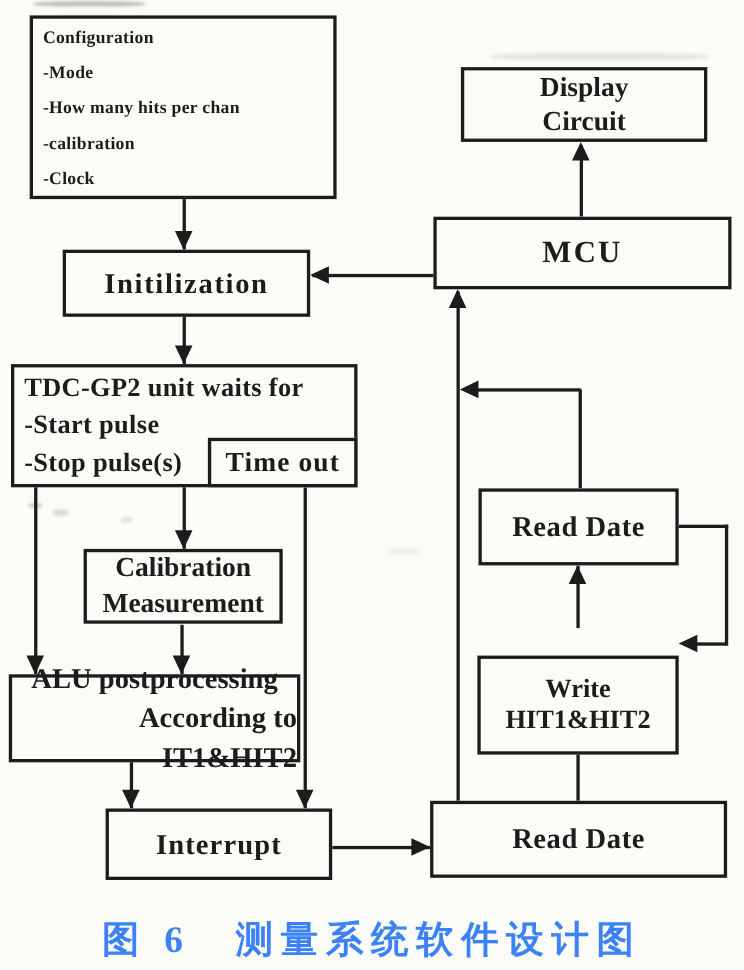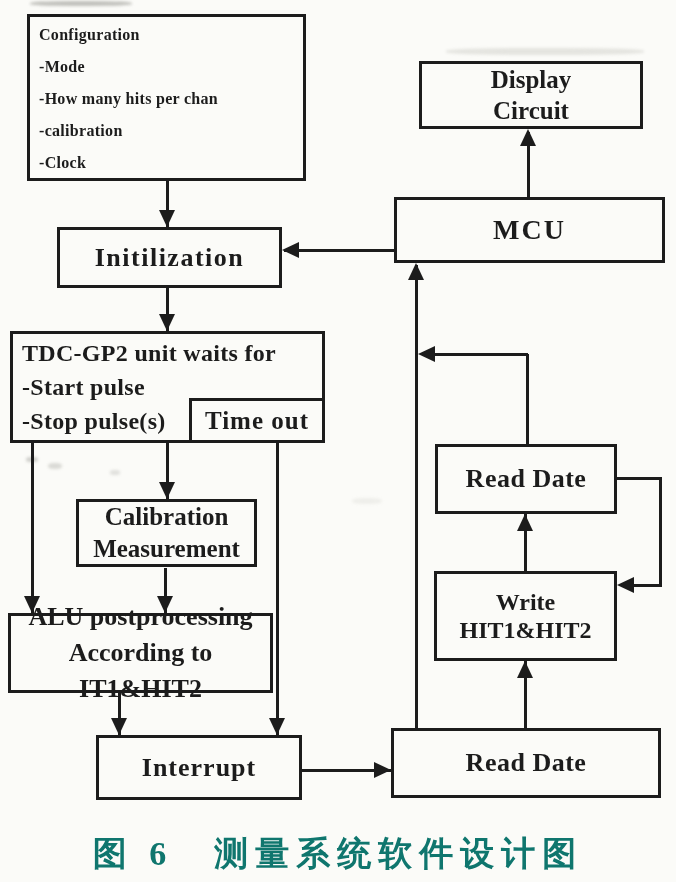--- a/index.html
+++ b/index.html
@@ -6,33 +6,33 @@
   html,body{margin:0;padding:0;background:var(--paper);}
   .page{
     position:relative;width:676px;height:882px;background:var(--paper);
     overflow:hidden;font-family:"Liberation Serif","DejaVu Serif",serif;
     color:var(--ink);
   }
   .box{
     position:absolute;box-sizing:border-box;border:3px solid var(--ink);
     background:var(--paper);font-weight:bold;z-index:1;
   }
-  .center{display:flex;flex-direction:column;align-items:center;justify-content:center;text-align:center;}
+  .center{display:flex;flex-direction:column;align-items:center;justify-content:center;text-align:right;}
   .lefttext{padding:2px 4px 0 9px;}
   .ln{position:absolute;background:var(--ink);z-index:0;}
   .ar{position:absolute;width:0;height:0;z-index:1;}
   .ar-d{border-left:8px solid transparent;border-right:8px solid transparent;border-top:17px solid var(--ink);}
   .ar-u{border-left:8px solid transparent;border-right:8px solid transparent;border-bottom:17px solid var(--ink);}
   .ar-l{border-top:8px solid transparent;border-bottom:8px solid transparent;border-right:17px solid var(--ink);}
   .ar-r{border-top:8px solid transparent;border-bottom:8px solid transparent;border-left:17px solid var(--ink);}
   .fs24{font-size:16px;line-height:32px;letter-spacing:0.3px;}
   .fs24t{font-size:24px;line-height:34px;letter-spacing:0.3px;}
   .caption{
     position:absolute;left:0;top:831px;width:676px;text-align:center;
-    font-size:34px;font-weight:bold;letter-spacing:7px;color:#0f766e;
+    font-size:34px;font-weight:bold;letter-spacing:7px;color:#3b82f6;
   }
   .smudge{position:absolute;border-radius:40%;filter:blur(1.5px);z-index:0;}
 </style>
 </head>
 <body>
 
 <div class="page">
 
   <div class="smudge" style="left:30px;top:1px;width:102px;height:5px;background:#8f8f89;opacity:.55;"></div>
   <div class="smudge" style="left:446px;top:48px;width:198px;height:7px;background:#c9c9c2;opacity:.45;"></div>
@@ -118,21 +118,21 @@
   </div>
 
   <div class="box center" style="left:394px;top:197px;width:271px;height:66px;font-size:28px;letter-spacing:2px;">
     <span>MCU</span>
   </div>
 
   <div class="box center" style="left:435px;top:444px;width:182px;height:70px;font-size:26px;letter-spacing:0.5px;">
     <span>Read Date</span>
   </div>
 
-  <div class="box center" style="left:434px;top:571px;width:183px;height:90px;font-size:24px;line-height:28px;">
+  <div class="box center" style="left:434px;top:596px;width:183px;height:90px;font-size:24px;line-height:28px;">
     <div>Write</div>
     <div>HIT1&amp;HIT2</div>
   </div>
 
   <div class="box center" style="left:391px;top:728px;width:270px;height:70px;font-size:26px;letter-spacing:0.5px;">
     <span>Read Date</span>
   </div>
 
   <div class="caption">图 6　测量系统软件设计图</div>
 

